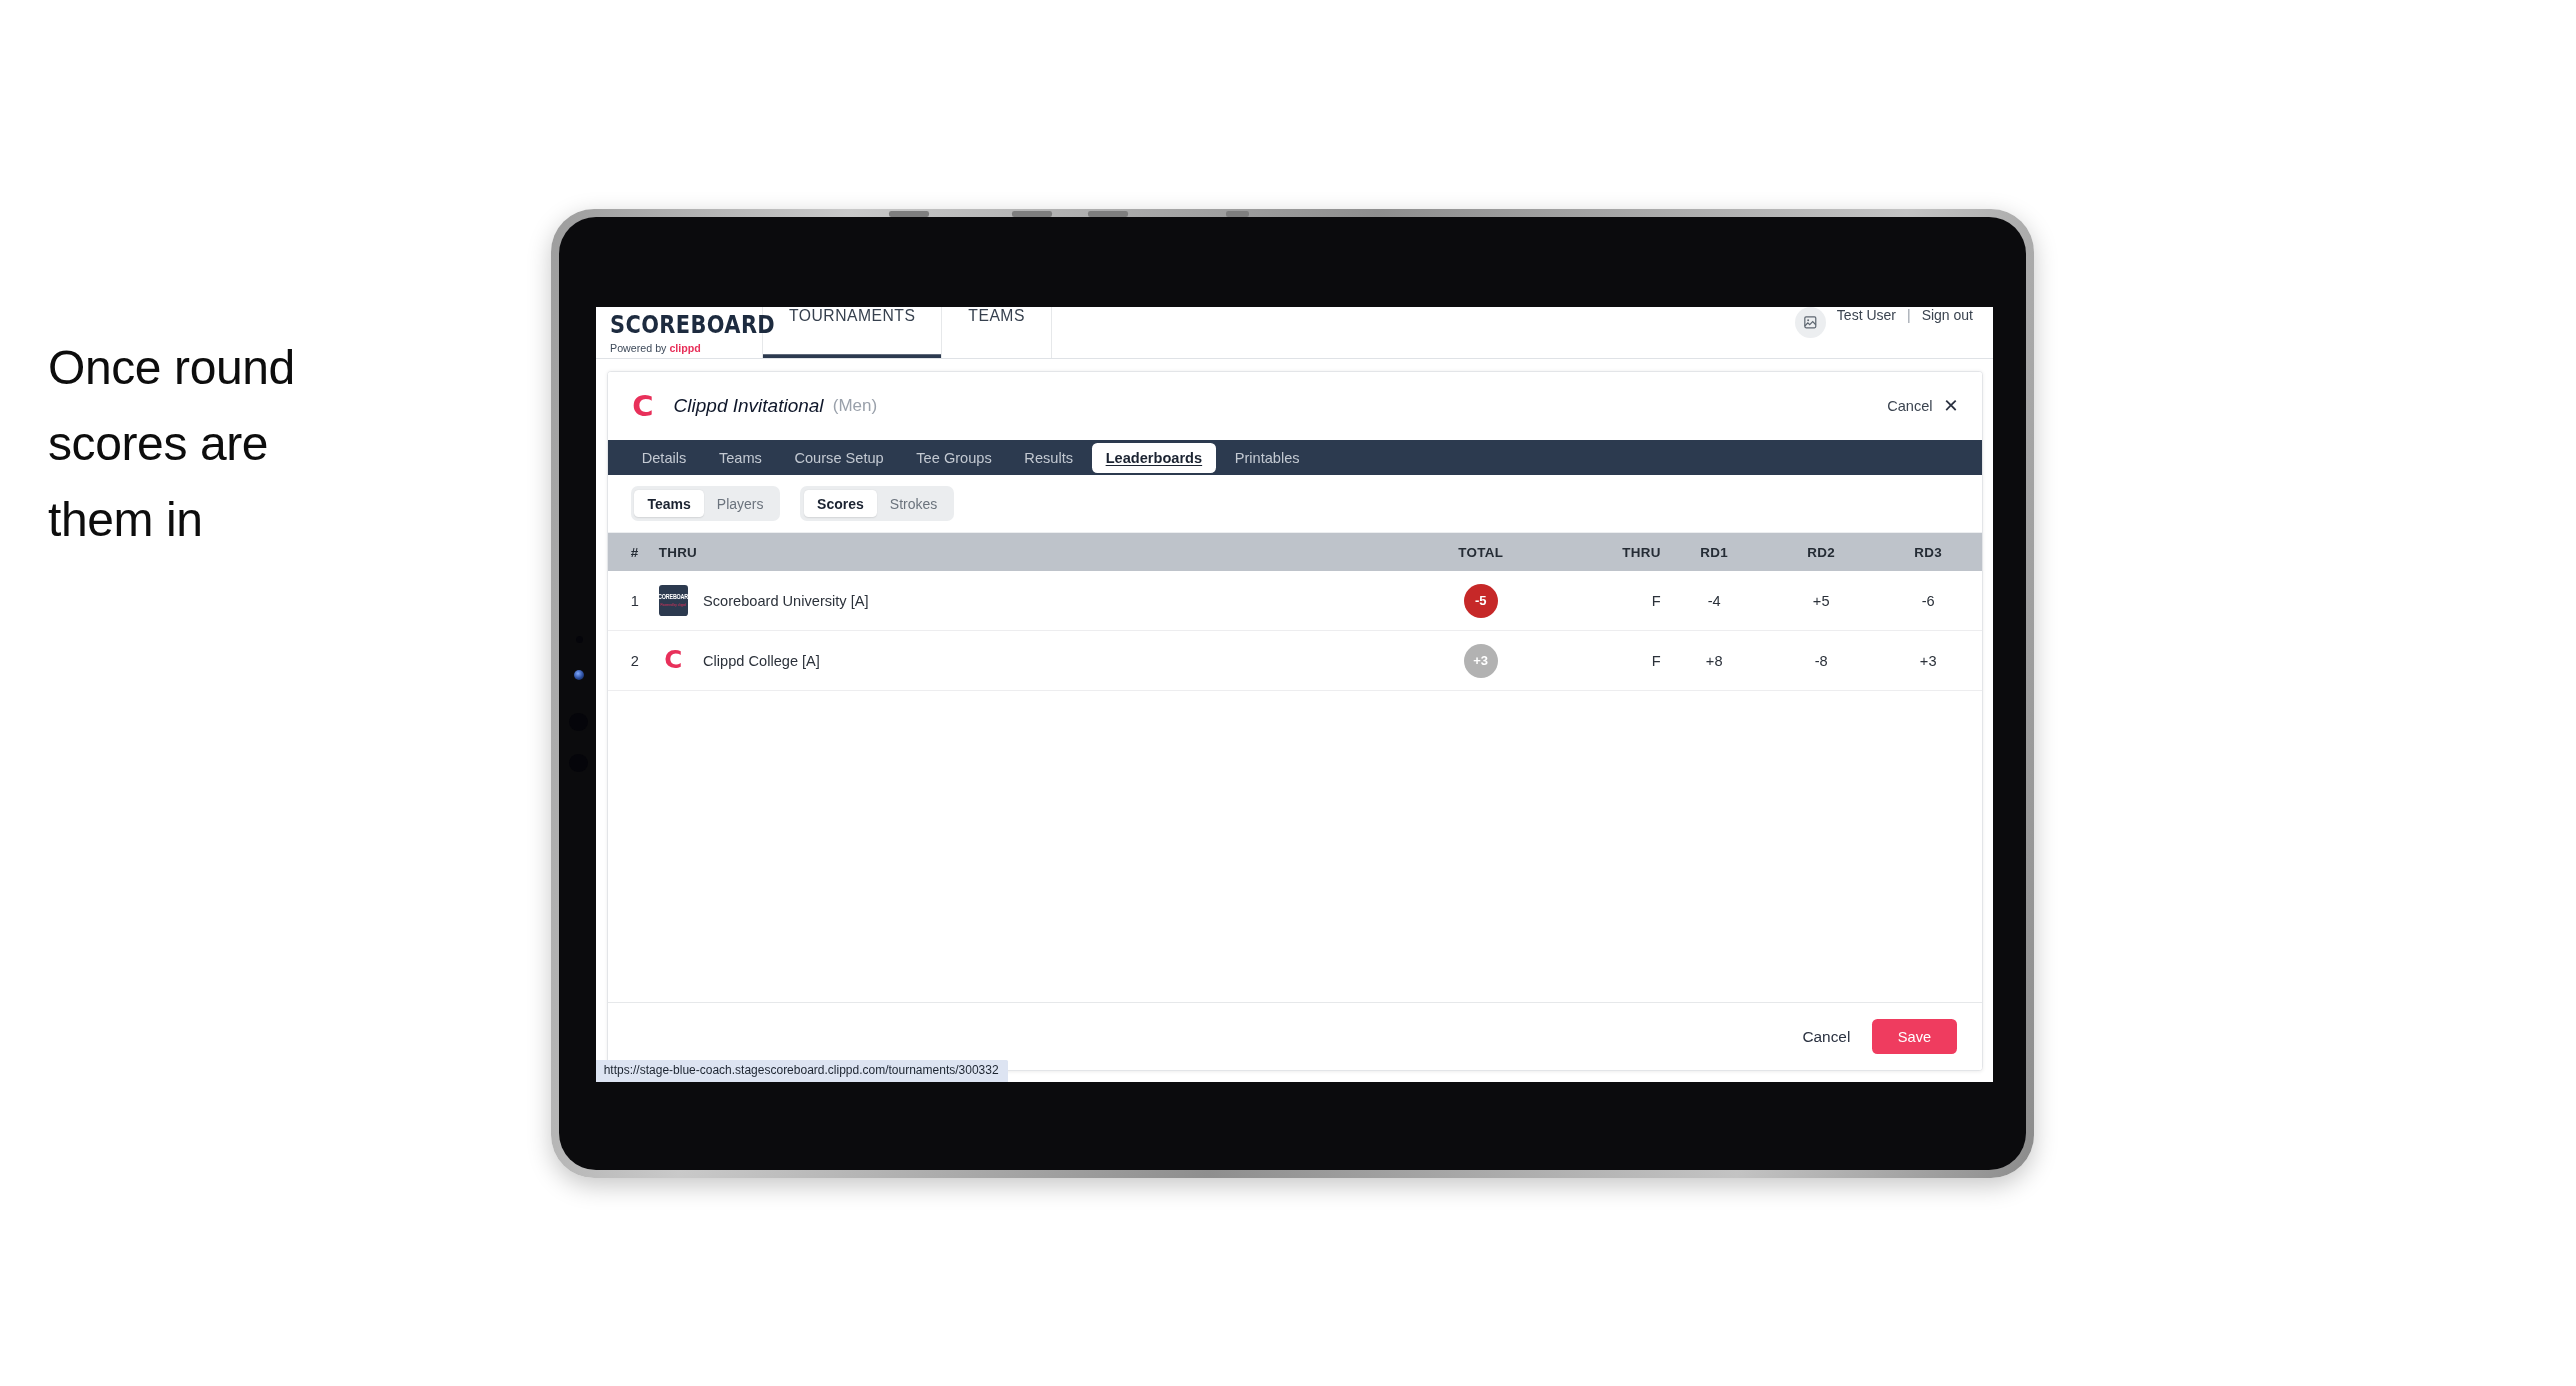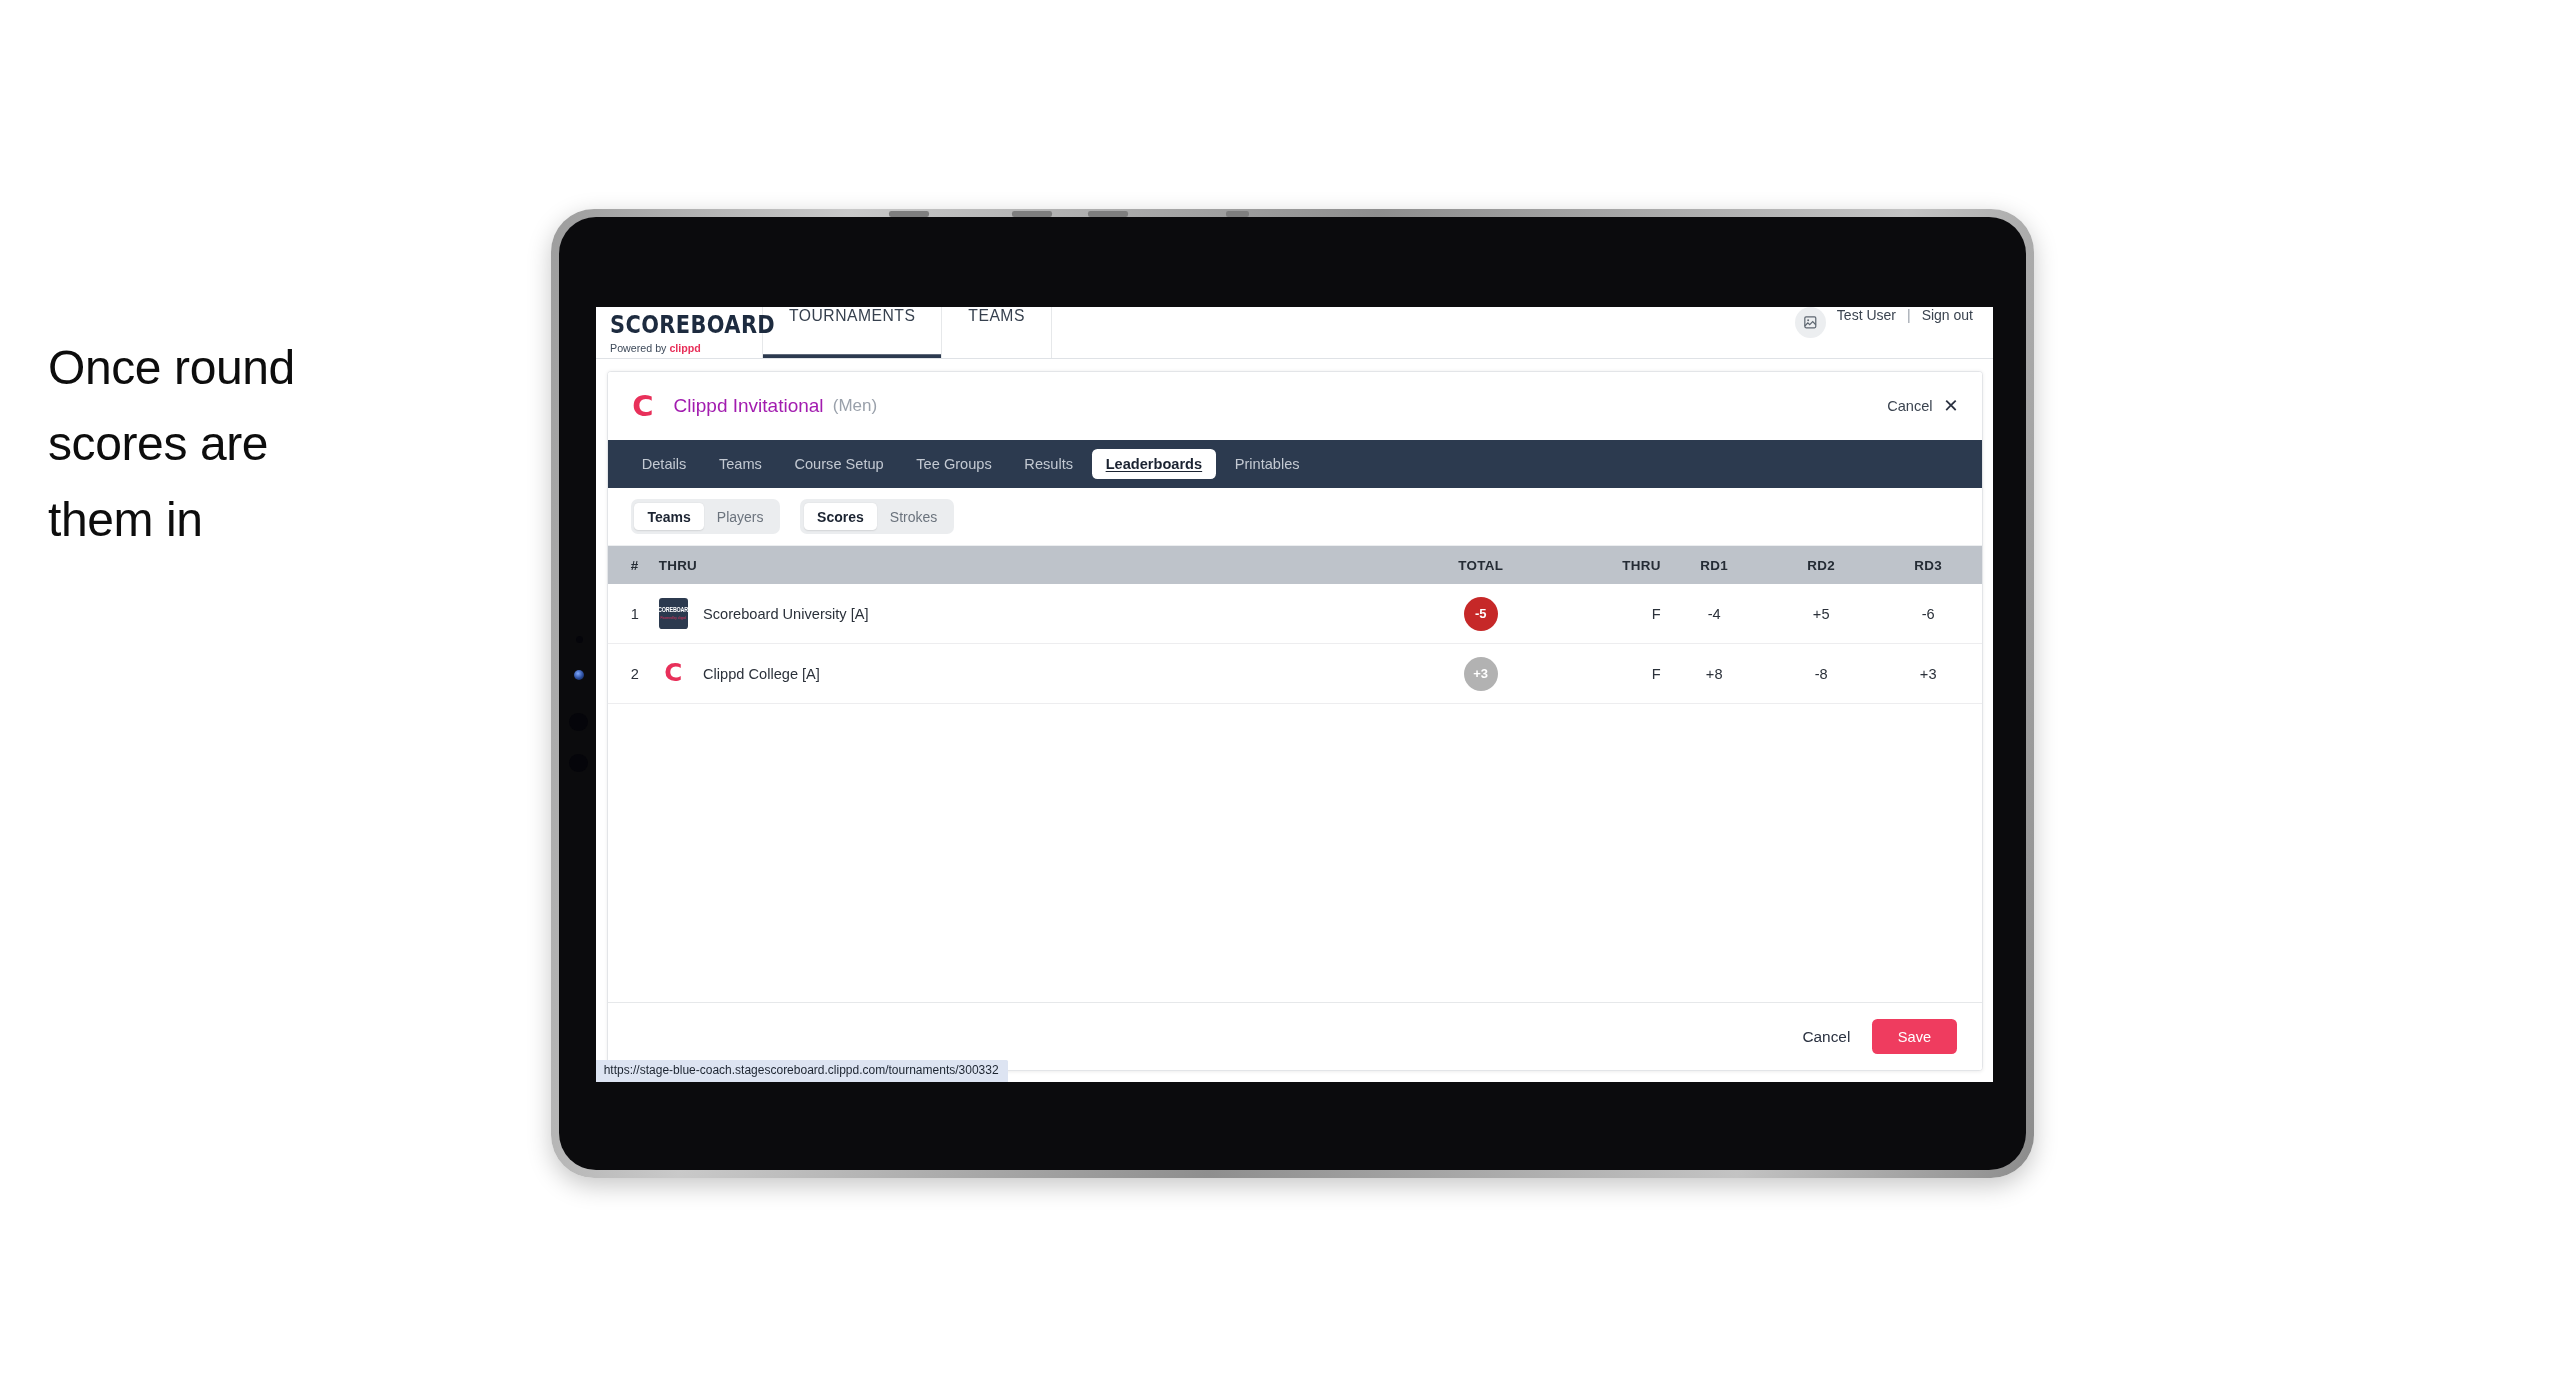--- a/index.html
+++ b/index.html
@@ -120,31 +120,31 @@
     height: 68px;
     display: flex; align-items: center;
     padding: 0 23px 0 24.6px;
     background: #fff;
   }
   #clippd-logo {
     font-size: 29px; font-weight: bold; color: #e8305a;
     font-family: "DejaVu Sans", sans-serif;
     line-height: 1; margin-right: 20px;
   }
-  #tournament-name { font-size: 19px; color: #a21caf; }
+  #tournament-name { font-size: 19px; color: #0f172a; font-style: italic; }
   #tournament-gender { font-size: 17px; color: #9aa1ab; margin-left: 9.2px; }
   #card-head-right {
     margin-left: auto; display: flex; align-items: center; gap: 10.7px;
     font-size: 14.6px; color: #3b4450; cursor: pointer;
   }
   #close-x { font-size: 18.4px; color: #2a3140; line-height: 1; }
 
   
   #subnav {
-    height: 48px;
+    height: 35px;
     background: #2c3a4f;
     display: flex; align-items: center;
     padding: 0 20px;
     gap: 4.6px;
   }
   .subtab {
     font-size: 14.6px; color: #c3c9d2;
     padding: 7px 14px; border-radius: 5.4px;
     cursor: pointer; white-space: nowrap;
   }

